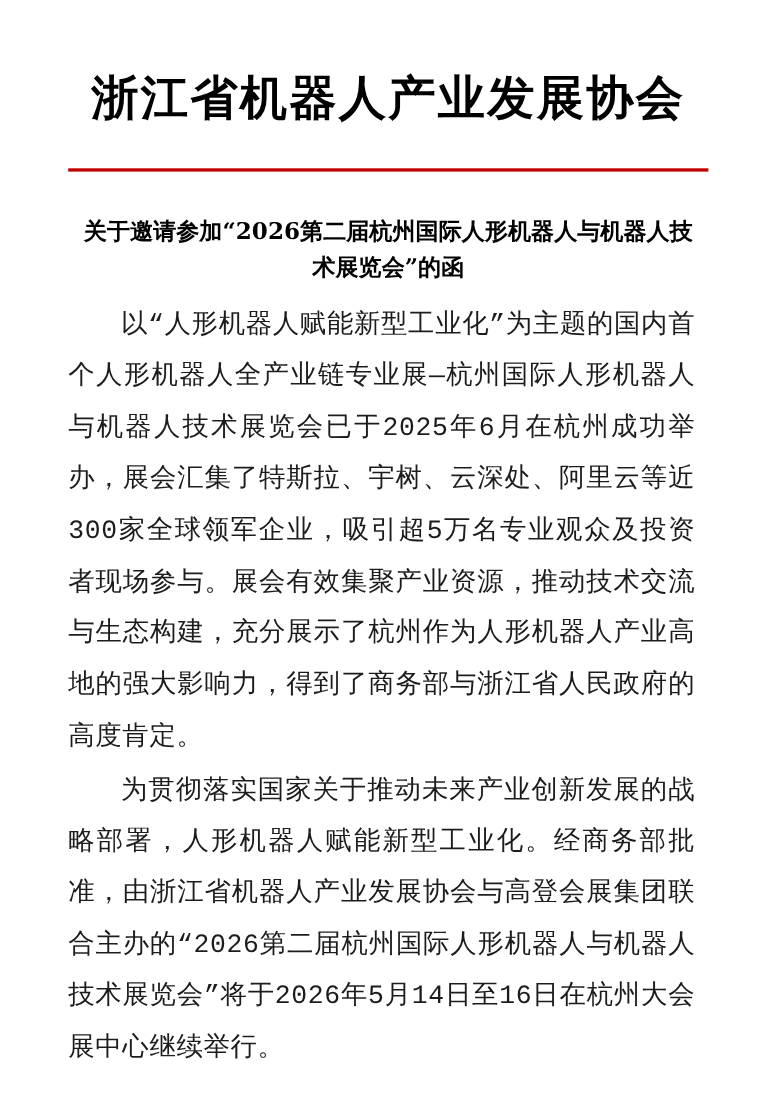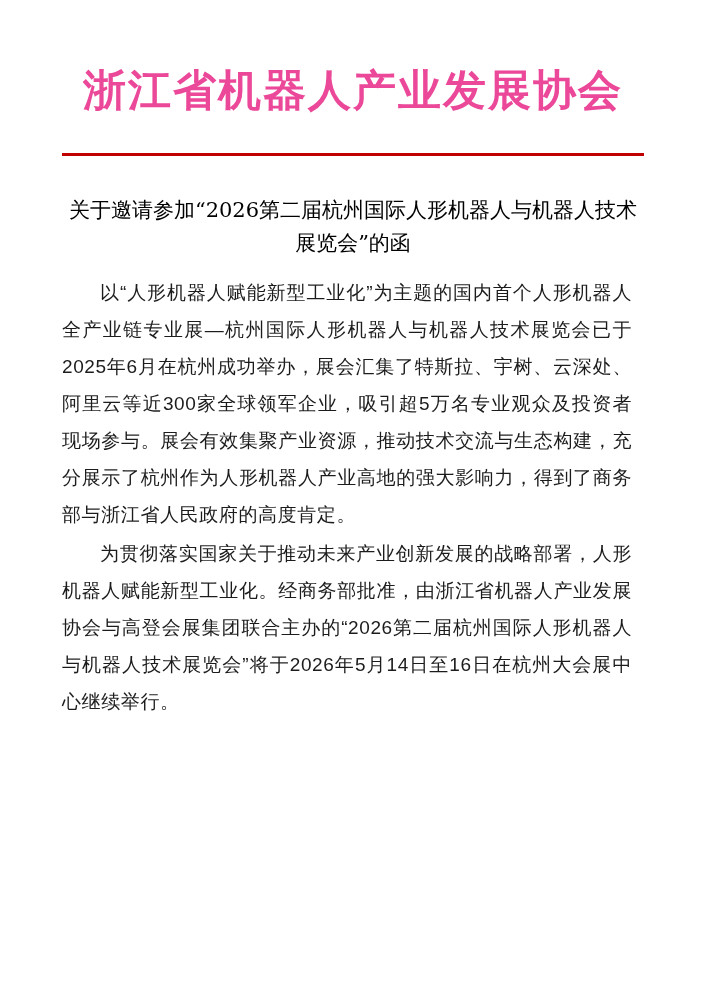--- a/index.html
+++ b/index.html
@@ -22,56 +22,56 @@
     box-sizing: border-box;
     padding: 0 62px;
   }
   .letterhead {
     text-align: center;
     padding-top: 66px;
   }
   .letterhead-title {
     font-family: "DejaVu Serif", "Liberation Serif", serif;
     font-weight: bold;
-    color: #ec4899;
+    color: #000000;
     font-size: 43px;
     letter-spacing: 2px;
     line-height: 1.15;
     white-space: nowrap;
   }
   .letterhead-rule {
     margin-top: 38px;
     height: 3px;
     background: #c00000;
     width: 100%;
   }
   .doc-title {
     margin-top: 38px;
     text-align: center;
     font-family: "DejaVu Serif", "Liberation Serif", serif;
-    font-weight: normal;
+    font-weight: bold;
     font-size: 21px;
     line-height: 1.55;
     color: #000000;
     padding: 0 6px;
   }
   .salutation {
     margin-top: 28px;
     font-family: "DejaVu Serif", "Liberation Serif", serif;
     font-weight: bold;
     font-size: 17px;
     color: #000000;
     letter-spacing: 1px;
   }
   .body-text {
     margin-top: 14px;
   }
   .para {
-    font-family: Liberation Sans, sans-serif;
-    font-size: 19px;
+    font-family: Liberation Mono, monospace;
+    font-size: 24px;
     line-height: 1.95;
     color: #1c1c1c;
     text-align: justify;
     text-indent: 2em;
     letter-spacing: 0.6px;
     margin: 0 12px 2px 0;
   }
 </style>
 </head>
 <body>

